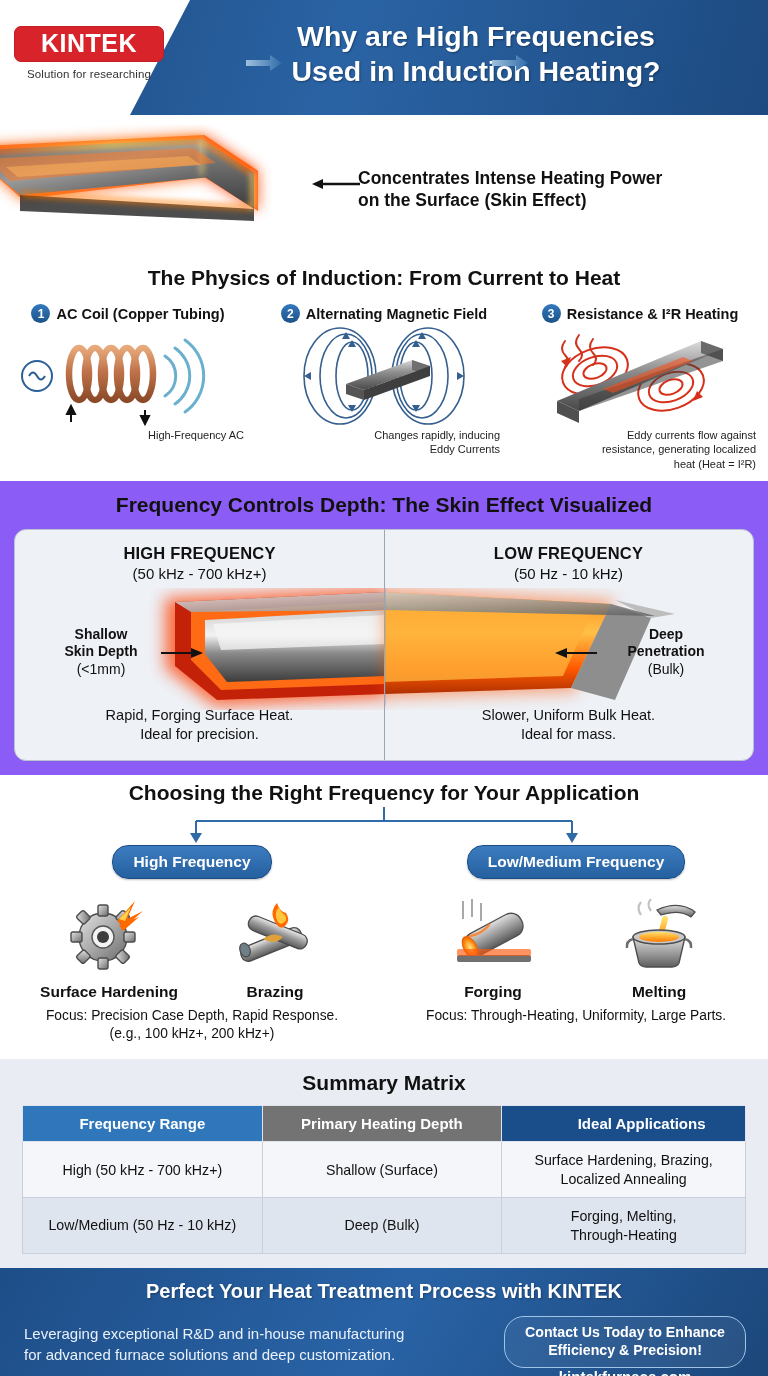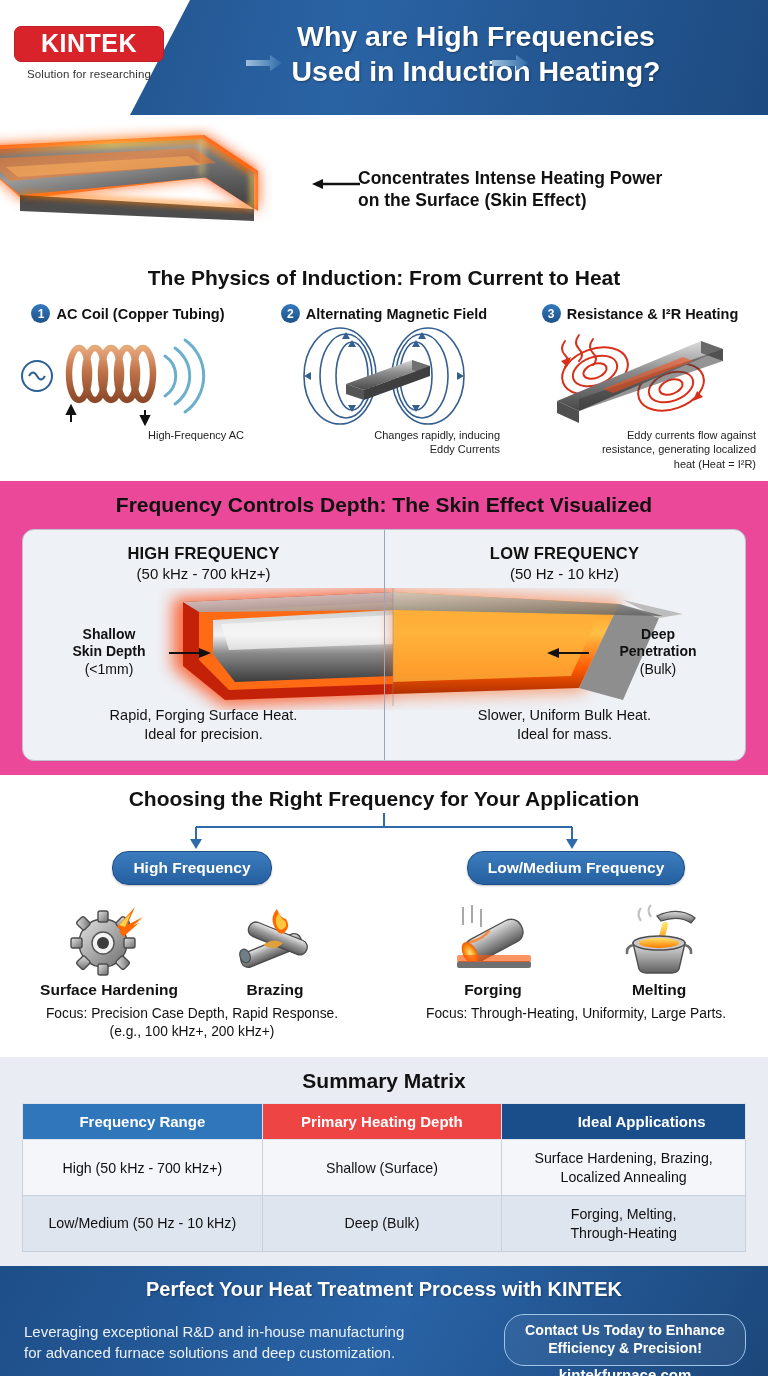--- a/index.html
+++ b/index.html
@@ -62,64 +62,64 @@
     display:flex; align-items:center; justify-content:center; flex:0 0 auto;
   }
   .step-title { font-size:14.5px; font-weight:bold; color:#111; white-space:nowrap; }
   .step-art { height:105px; display:flex; align-items:center; justify-content:center; position:relative; }
   .step-cap { text-align:right; font-size:11px; line-height:1.3; color:#222; padding:0 12px; }
   .flowarrow { position:absolute; top:55px; width:36px; height:16px; }
   .fa1 { left:246px; }
   .fa2 { left:492px; }
 
   
-  .band-grey { background:#ec4899; padding:12px 8px 14px; }
+  .band-grey { background:#8b5cf6; padding:12px 0 14px; }
   .skin-panel {
     margin:12px 14px 0; border:1px solid #b9c2cf; border-radius:12px;
     background:#eef1f6; height:232px; position:relative; overflow:hidden;
   }
   .skin-split { position:absolute; left:50%; top:0; bottom:0; width:1px; background:#9aa6b6; }
   .skin-half { position:absolute; top:0; width:50%; height:100%; }
   .skin-left { left:0; } .skin-right { right:0; }
   .skin-h { text-align:center; padding-top:14px; }
   .skin-h .t { font-size:16.5px; font-weight:bold; color:#111; letter-spacing:.2px; }
   .skin-h .s { font-size:15px; color:#111; margin-top:2px; }
   .skin-foot { position:absolute; bottom:16px; left:0; right:0; text-align:center; font-size:14.5px; line-height:1.32; color:#111; }
   .skin-note { position:absolute; font-size:14px; font-weight:bold; line-height:1.25; color:#111; text-align:center; }
   .skin-note .thin { font-weight:normal; }
   .skin-art { position:absolute; left:0; right:0; top:58px; height:122px; }
 
   
-  .choose { background:#fff; padding:12px 0 6px; }
+  .choose { background:#fff; padding:6px 0 6px; }
   .tree { height:40px; position:relative; }
   .pillrow { display:flex; }
   .pillcol { flex:1; display:flex; justify-content:center; }
   .pill {
     background:linear-gradient(180deg,#3c7cbe,#2560a0);
     color:#fff; font-size:15.5px; font-weight:bold;
     padding:7px 20px; border-radius:16px; border:1px solid #1d4d86;
     box-shadow:0 1px 2px rgba(0,0,0,.25);
   }
   .appsrow { display:flex; margin-top:14px; }
   .appgroup { flex:1; }
   .appicons { display:flex; justify-content:center; gap:26px; }
   .appitem { width:140px; text-align:center; }
   .appart { height:78px; display:flex; align-items:flex-end; justify-content:center; }
-  .applabel { font-size:15.5px; font-weight:bold; margin-top:4px; color:#111; }
+  .applabel { font-size:15.5px; font-weight:bold; margin-top:12px; color:#111; }
   .appfocus { text-align:center; font-size:13.8px; line-height:1.32; margin-top:6px; color:#111; }
 
   
   .band-grey2 { background:#e9edf3; padding:12px 0 14px; margin-top:10px; }
   .matrix { margin:10px 22px 0; border-collapse:collapse; width:724px; }
   .matrix th {
     color:#fff; font-size:15px; font-weight:bold; padding:9px 4px;
     border:1px solid #dfe4ec;
   }
   .matrix th.c0 { background:#2f77ba; }
-  .matrix th.c1 { background:#ef4444; }
+  .matrix th.c1 { background:#737373; }
   .matrix th.c2 { background:#1a4e8a;padding-left:40px; }
   .matrix td {
     font-size:14.2px; text-align:center; padding:9px 6px; line-height:1.3;
     border:1px solid #c8d0dc; color:#111;
   }
   .matrix tr.r0 td { background:#f4f6fa; }
   .matrix tr.r1 td { background:#dfe5ee; }
   .matrix col.w0 { width:240px; } .matrix col.w1 { width:240px; } .matrix col.w2 { width:244px; }
 
   

